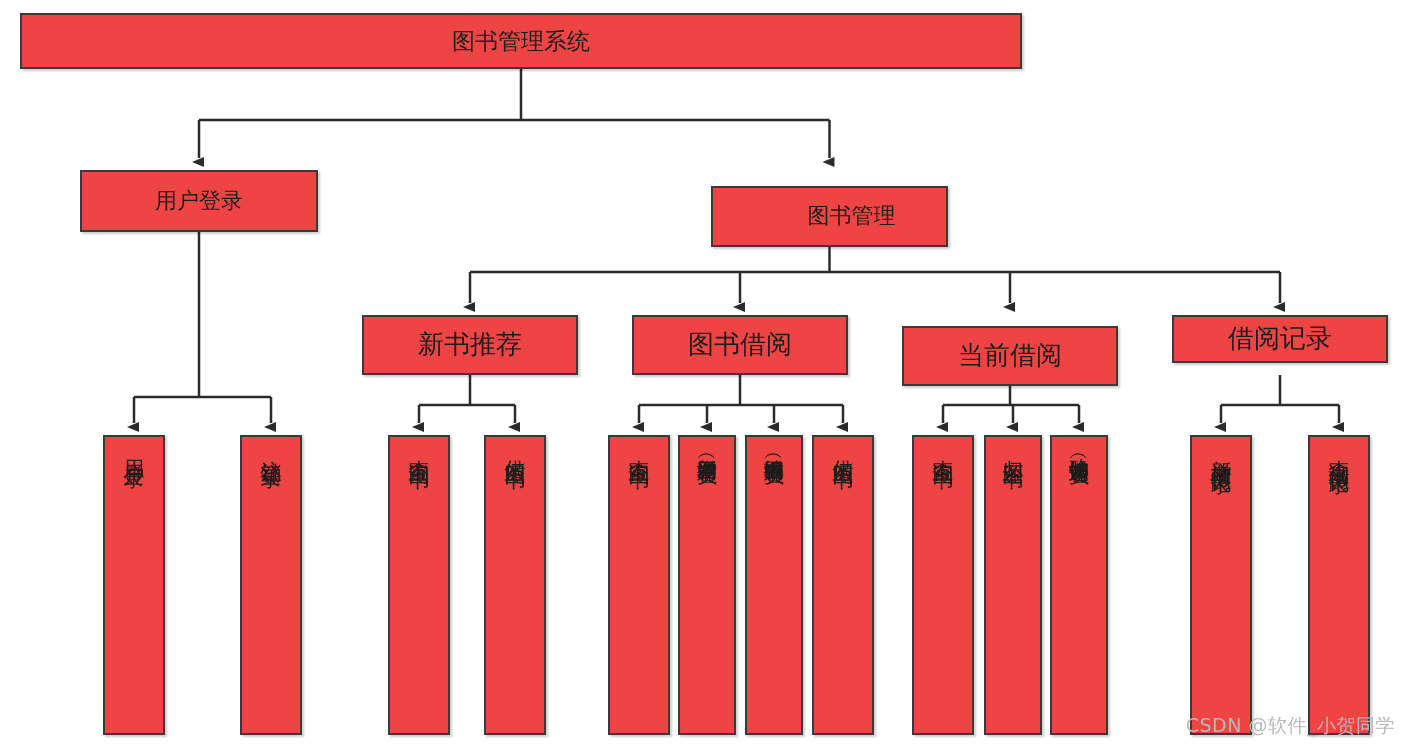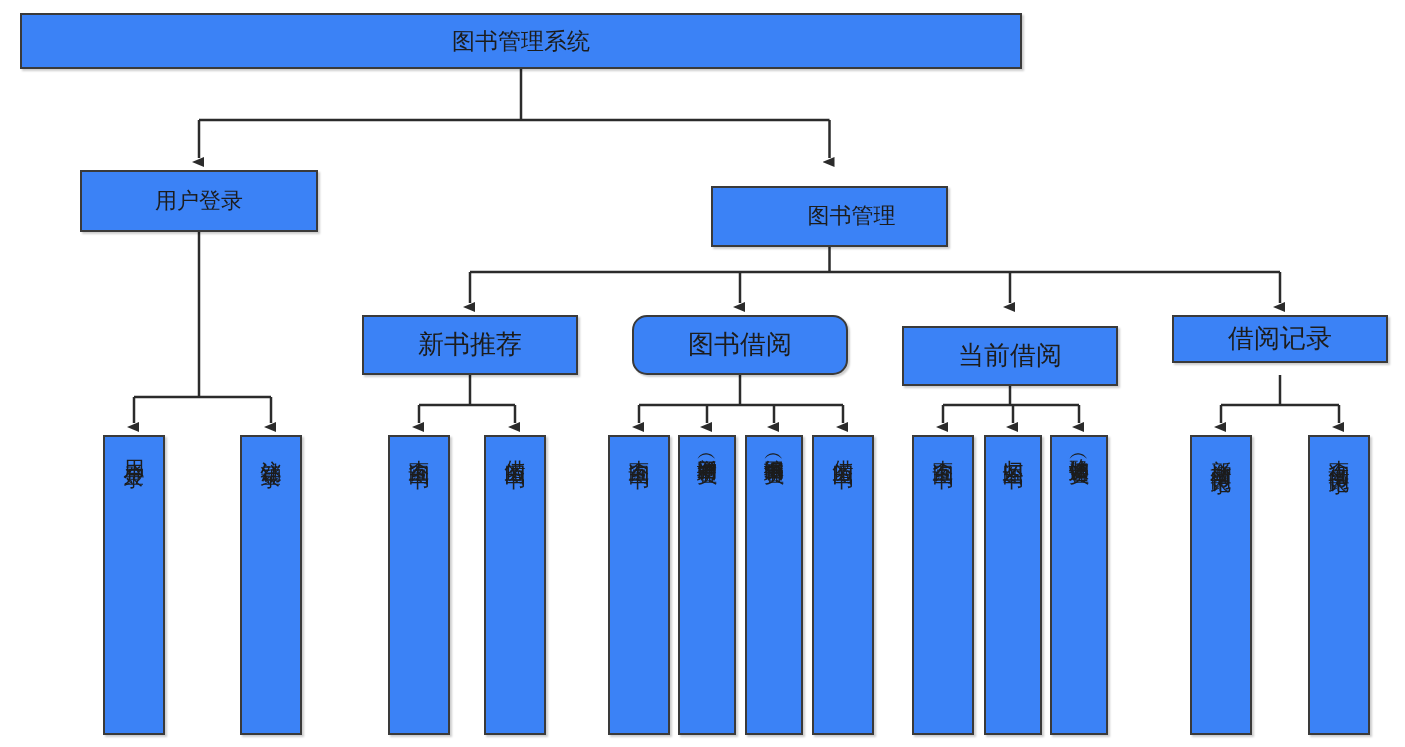--- a/index.html
+++ b/index.html
@@ -21,21 +21,21 @@
     position: absolute;
     left: 0;
     top: 0;
     width: 1405px;
     height: 747px;
     pointer-events: none;
   }
   .node {
     position: absolute;
     box-sizing: border-box;
-    background: #3b82f6;
+    background: #ef4444;
     border: 2.5px solid #3a3a3a;
     display: flex;
     align-items: center;
     justify-content: center;
     box-shadow: 2px 2px 2px rgba(0,0,0,0.20);
   }
   .node .label {
     color: #1c1c1c;
     text-align: center;
     line-height: 1.22;
@@ -125,21 +125,21 @@
       </div>
       <div class="node lvl2" style="left: 80px; top: 170px; width: 238px; height: 62px;">
         <span class="label">用户登录</span>
       </div>
       <div class="node lvl2" style="left: 711px; top: 186px; width: 237px; height: 61px; padding-left: 44px;">
         <span class="label">图书管理</span>
       </div>
       <div class="node lvl3" style="left: 362px; top: 315px; width: 216px; height: 60px;">
         <span class="label">新书推荐</span>
       </div>
-      <div class="node lvl3" style="left: 632px; top: 315px; width: 216px; height: 60px; border-radius: 15px;">
+      <div class="node lvl3" style="left: 632px; top: 315px; width: 216px; height: 60px;">
         <span class="label">图书借阅</span>
       </div>
       <div class="node lvl3" style="left: 902px; top: 315px; width: 216px; height: 60px; margin-top: 11px;">
         <span class="label">当前借阅</span>
       </div>
       <div class="node lvl3" style="left: 1172px; top: 315px; width: 216px; height: 48px;">
         <span class="label">借阅记录</span>
       </div>
       <div class="node leaf" style="left: 103px; top: 435px; width: 62px; height: 300px;">
         <span class="label">用户登录</span>
@@ -175,13 +175,14 @@
         <span class="label">确认归还（管理员）</span>
       </div>
       <div class="node leaf" style="left: 1190px; top: 435px; width: 62px; height: 300px;">
         <span class="label">新增借阅记录</span>
       </div>
       <div class="node leaf" style="left: 1308px; top: 435px; width: 62px; height: 300px;">
         <span class="label">查询借阅记录</span>
       </div>
     </div>
 
+  <div class="watermark">CSDN @软件_小贺同学</div>
 </div>
 
 </body></html>

